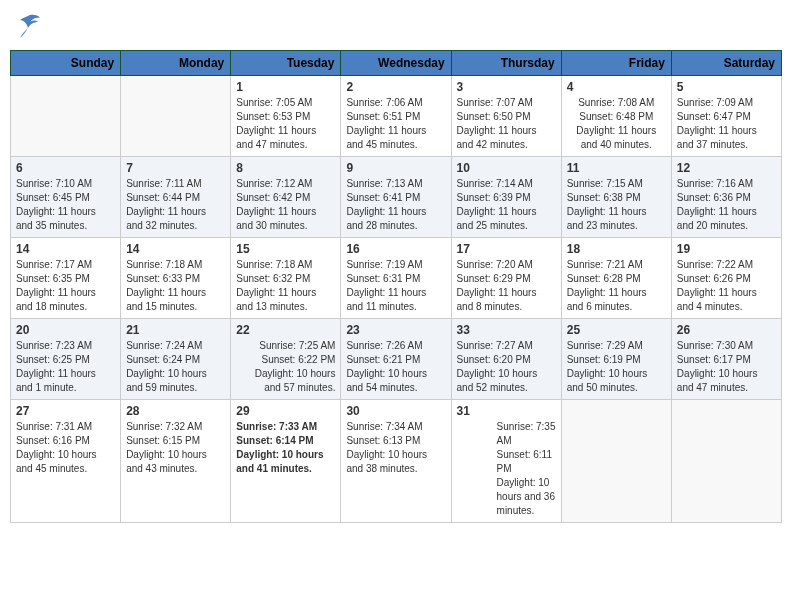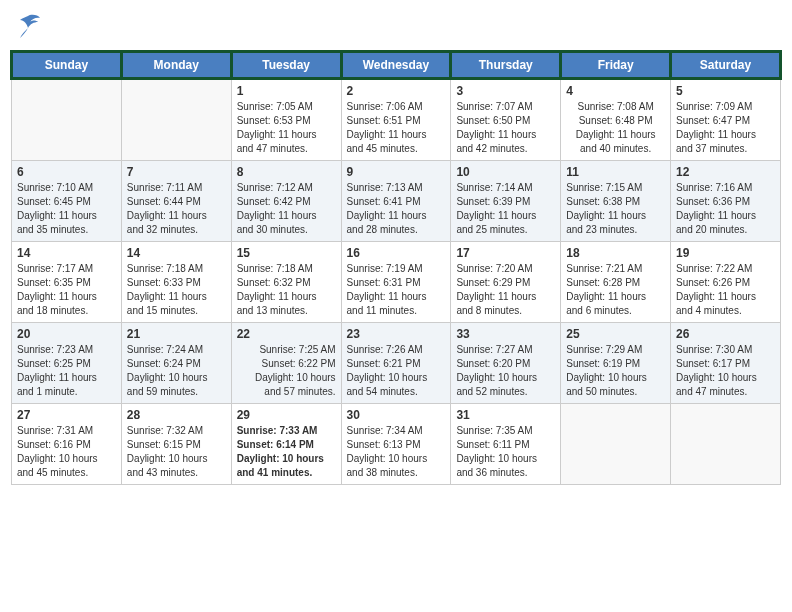--- a/index.html
+++ b/index.html
@@ -33,26 +33,26 @@
       font-size: 14px;
       color: #555;
     }
     table {
       width: 100%;
       border-collapse: collapse;
       table-layout: fixed;
     }
     thead tr th {
       background: #4a7fc1;
-      color: #ffffff;
+      color: #000000;
       font-size: 12px;
       font-weight: bold;
-      text-align: center;
+      text-align: right;
       padding: 5px 6px;
-      border: 3px solid #14532d;
+      border: 1px solid #14532d;
     }
     tbody tr td {
       vertical-align: top;
       border: 1px solid #ccc;
       padding: 4px 5px;
       font-size: 10px;
       color: #333;
       height: 80px;
       background: #fff;
     }
@@ -297,21 +297,21 @@
 Daylight: 10 hours and 41 minutes.</div>
         </td>
         <td>
           <span class="day-num">30</span>
           <div class="day-info" style="white-space: pre-line;">Sunrise: 7:34 AM
 Sunset: 6:13 PM
 Daylight: 10 hours and 38 minutes.</div>
         </td>
         <td>
           <span class="day-num">31</span>
-          <div class="day-info" style="white-space: pre-line;">Sunrise: 7:35 AM
+          <div class="day-info" style="white-space: pre-line; margin-left: 40px;">Sunrise: 7:35 AM
 Sunset: 6:11 PM
 Daylight: 10 hours and 36 minutes.</div>
         </td>
         <td class="empty"></td>
         <td class="empty"></td>
       </tr>
     </tbody>
 </table>
 
 </body></html>

